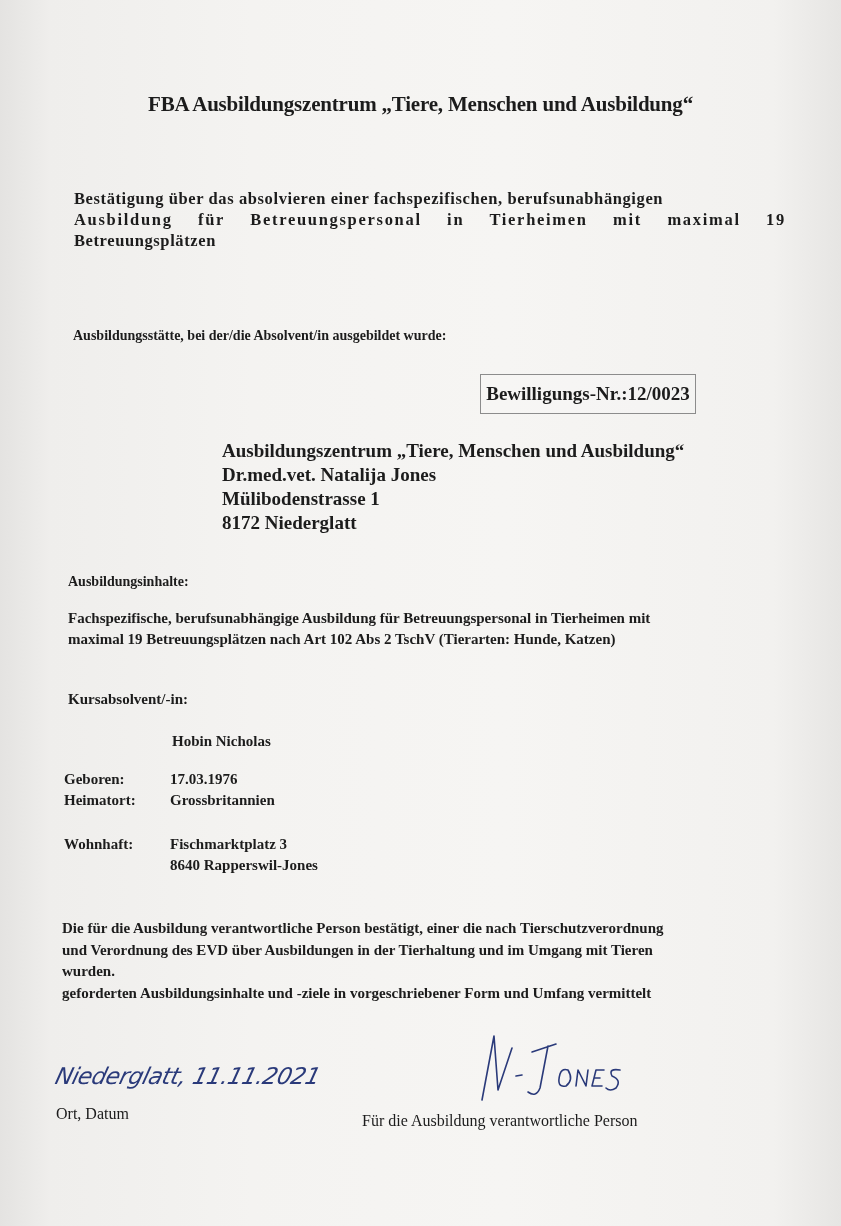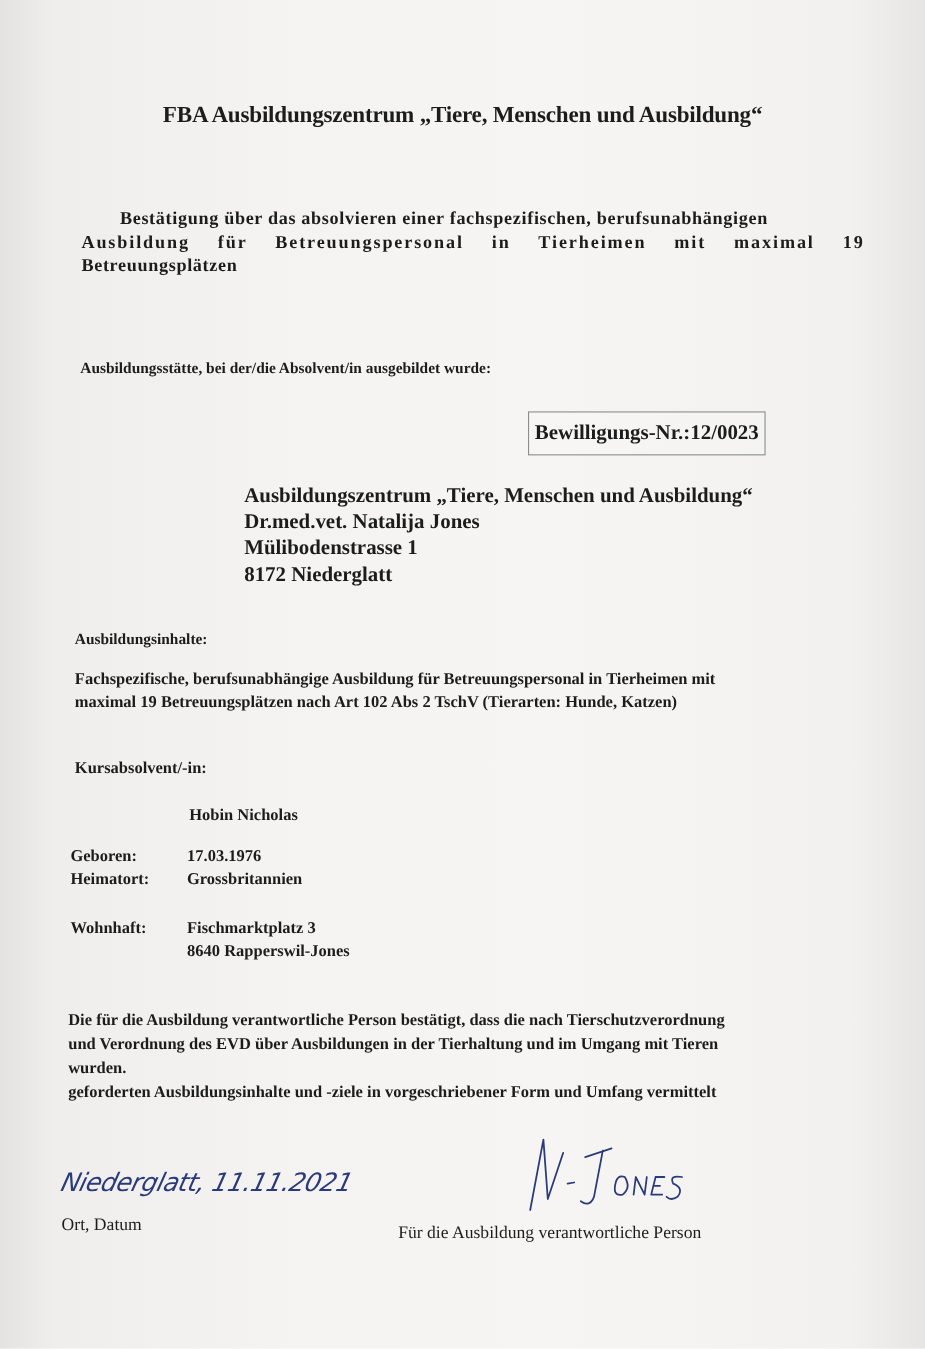--- a/index.html
+++ b/index.html
@@ -40,21 +40,21 @@
     .sig-svg { left: 460px; top: 1030px; }
     .ort-label { left: 56px; top: 1105px; font-size: 16px; }
     .resp-label { left: 362px; top: 1112px; font-size: 16px; }
   </style>
 </head>
 <body>
 
 <h1 class="abs title">FBA Ausbildungszentrum „Tiere, Menschen und Ausbildung“</h1>
 
 <div class="abs subtitle">
-  <span style="display:block;margin-left:35px;">Bestätigung über das absolvieren einer fachspezifischen, berufsunabhängigen</span>
+  <span style="display:block;">Bestätigung über das absolvieren einer fachspezifischen, berufsunabhängigen</span>
   <span class="l2">Ausbildung für Betreuungspersonal in Tierheimen mit maximal 19</span>
   <span style="display:block;">Betreuungsplätzen</span>
 </div>
 
 <p class="abs label-sm place-label">Ausbildungsstätte, bei der/die Absolvent/in ausgebildet wurde:</p>
 
 <div class="abs permit-box">
   <span>Bewilligungs-Nr.:12/0023</span>
 </div>
 
@@ -85,21 +85,21 @@
 </div>
 <div class="abs row r-res1">
   <span class="k">Wohnhaft:</span>
   <span class="v">Fischmarktplatz 3</span>
 </div>
 <div class="abs row r-res2">
   <span class="v">8640 Rapperswil-Jones</span>
 </div>
 
 <div class="abs confirm">
-  <div>Die für die Ausbildung verantwortliche Person bestätigt, dass die nach Tierschutzverordnung</div>
+  <div>Die für die Ausbildung verantwortliche Person bestätigt, einer die nach Tierschutzverordnung</div>
   <div>und Verordnung des EVD über Ausbildungen in der Tierhaltung und im Umgang mit Tieren</div>
   <div>wurden.</div>
   <div>geforderten Ausbildungsinhalte und -ziele in vorgeschriebener Form und Umfang vermittelt</div>
 </div>
 
 <div class="abs hand place-date">Niederglatt, 11.11.2021</div>
 
 <svg class="abs sig-svg" width="180" height="80" viewBox="0 0 180 80" aria-label="">
   <g fill="none" stroke="#2a3a7a" stroke-width="1.6" stroke-linecap="round" stroke-linejoin="round">
     <path d="M22 70 L34 6 L38 60 L52 18"></path>

